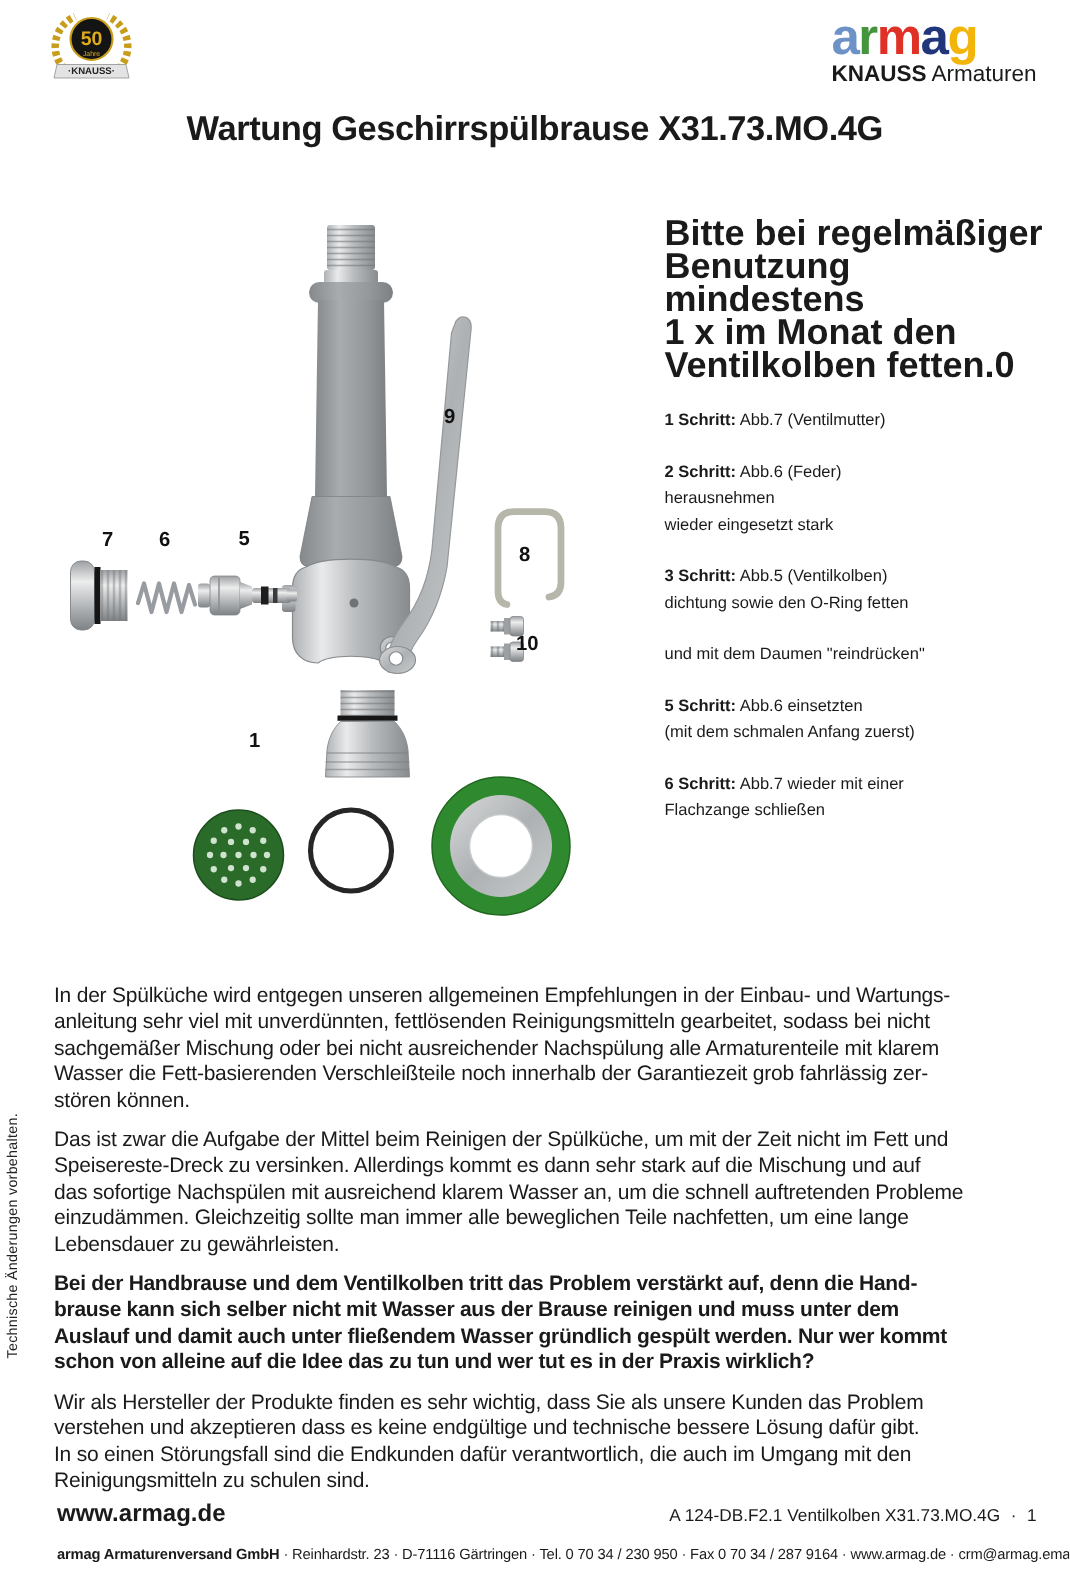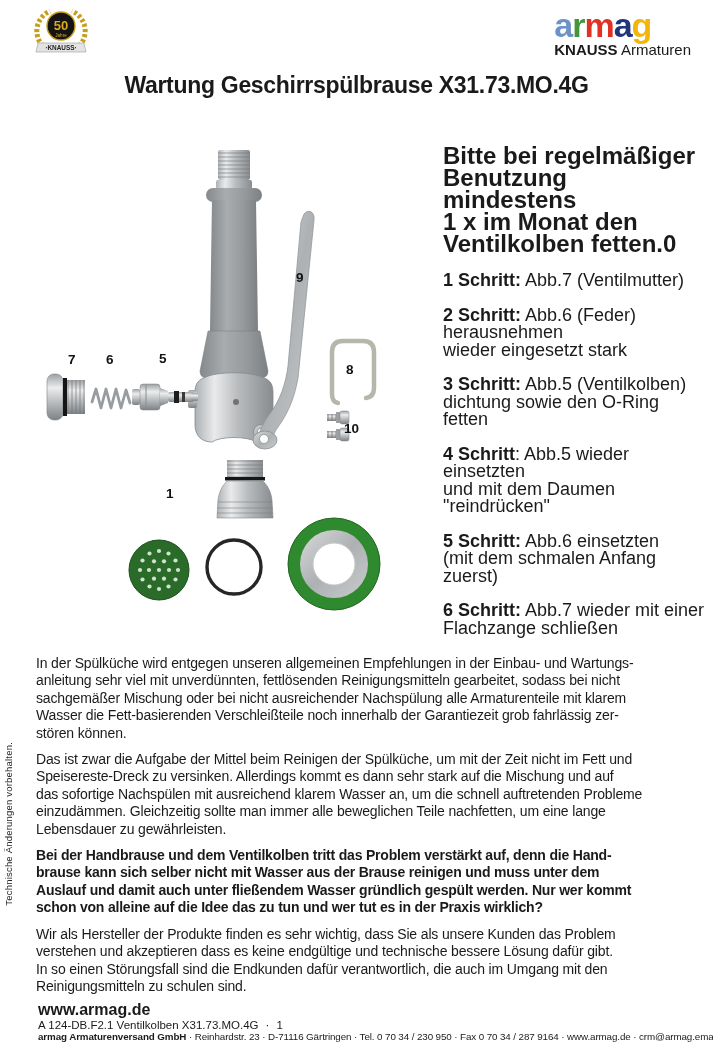--- a/index.html
+++ b/index.html
@@ -21,32 +21,32 @@
                transform:rotate(180deg); font-size:9.5px; color:#222; letter-spacing:0.2px; }
 
   
   .diagram { position:absolute; left:35px; top:140px; width:400px; height:505px; }
   .part-label { font-family:"Liberation Sans", sans-serif; font-size:13.5px; font-weight:bold; fill:#111; }
 
   
   .instructions { position:absolute; left:443px; top:145px; width:262px; }
   .instr-heading { font-size:24px; font-weight:bold; line-height:22px; white-space:pre-line; }
   .steps { margin-top:17px; }
-  .step { margin-top:17px; font-size:18px; line-height:17.5px; }
+  .step { margin-top:17px; font-size:11px; line-height:17.5px; }
   .step:first-child { margin-top:0; }
   .step .b { font-weight:bold; }
 
   
   .body-text { position:absolute; left:36px; top:655px; width:670px; }
   .para { font-size:14px; line-height:17.4px; letter-spacing:-0.15px; white-space:pre; margin-bottom:9px; }
   .para.bold { font-weight:bold; letter-spacing:-0.2px; }
 
   
   .footer-row1 { position:absolute; left:38px; right:22px; top:1001px; display:flex;
-                 justify-content:space-between; align-items:baseline;flex-direction:column; }
+                 justify-content:space-between; align-items:baseline; }
   .footer-url { font-size:16px; font-weight:bold; }
   .footer-ref { font-size:11.5px; }
   .footer-ref .sep { padding:0 7px; }
   .footer-row2 { position:absolute; left:38px; top:1031px; width:660px; font-size:9.8px;
                  letter-spacing:-0.1px; white-space:nowrap; }
   .footer-row2 .b { font-weight:bold; }
 </style>
 </head>
 <body>
 
@@ -230,21 +230,20 @@
         <div class="step">
           <div><span class="b">2 Schritt:</span><span> Abb.6 (Feder)</span></div>
           <div><span>herausnehmen</span></div>
           <div><span>wieder eingesetzt stark</span></div>
         </div>
         <div class="step">
           <div><span class="b">3 Schritt:</span><span> Abb.5 (Ventilkolben)</span></div>
           <div><span>dichtung sowie den O-Ring fetten</span></div>
         </div>
         <div class="step">
-          <div><span class="b">4 Schritt</span><span>: Abb.5 wieder einsetzten</span></div>
           <div><span>und mit dem Daumen "reindrücken"</span></div>
         </div>
         <div class="step">
           <div><span class="b">5 Schritt:</span><span> Abb.6 einsetzten</span></div>
           <div><span>(mit dem schmalen Anfang zuerst)</span></div>
         </div>
         <div class="step">
           <div><span class="b">6 Schritt:</span><span> Abb.7 wieder mit einer</span></div>
           <div><span>Flachzange schließen</span></div>
         </div>

